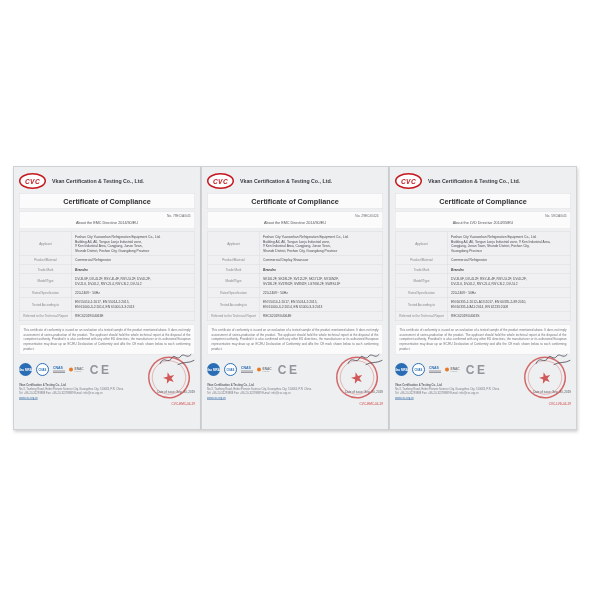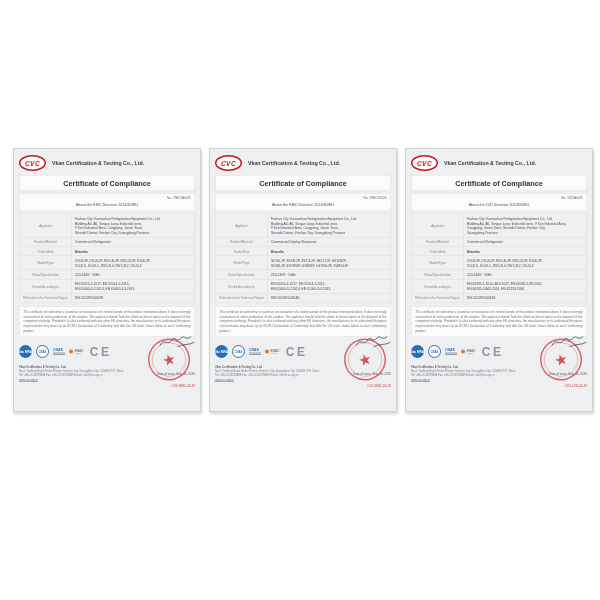--- a/index.html
+++ b/index.html
@@ -1,17 +1,17 @@
 <!DOCTYPE html>
 <html><head>
 <meta charset="utf-8">
 <style>
   html,body{margin:0;padding:0;background:#ffffff;width:600px;height:600px;overflow:hidden;
     font-family:"Liberation Sans", sans-serif;}
-  .sheet{position:absolute;top:148px;left:13px;display:flex;gap:8px;}
+  .sheet{position:absolute;top:166px;left:13px;display:flex;}
   .cert{width:186px;height:262px;background:#edeff1;border:1px solid #cfd1d4;
     box-shadow:1px 2px 3px rgba(0,0,0,.18);overflow:hidden;position:relative;}
   .inner{width:372px;height:524px;transform:scale(0.5);transform-origin:0 0;
     padding:8px 10px;box-sizing:border-box;color:#444;}
   .hdr{display:flex;align-items:center;height:40px;}
   .cvc-oval{width:48px;height:26px;border:3px solid #c5161d;border-radius:50%;
     display:flex;align-items:center;justify-content:center;background:#fff;flex:0 0 auto;}
   .cvc-oval span{color:#c5161d;font-weight:bold;font-style:italic;font-size:13px;letter-spacing:1px;}
   .org{margin-left:12px;font-weight:bold;font-size:10.5px;color:#3c3c40;}
   .titlebar{margin-top:4px;background:#fbfbfc;border:1px solid #dadadd;text-align:center;

